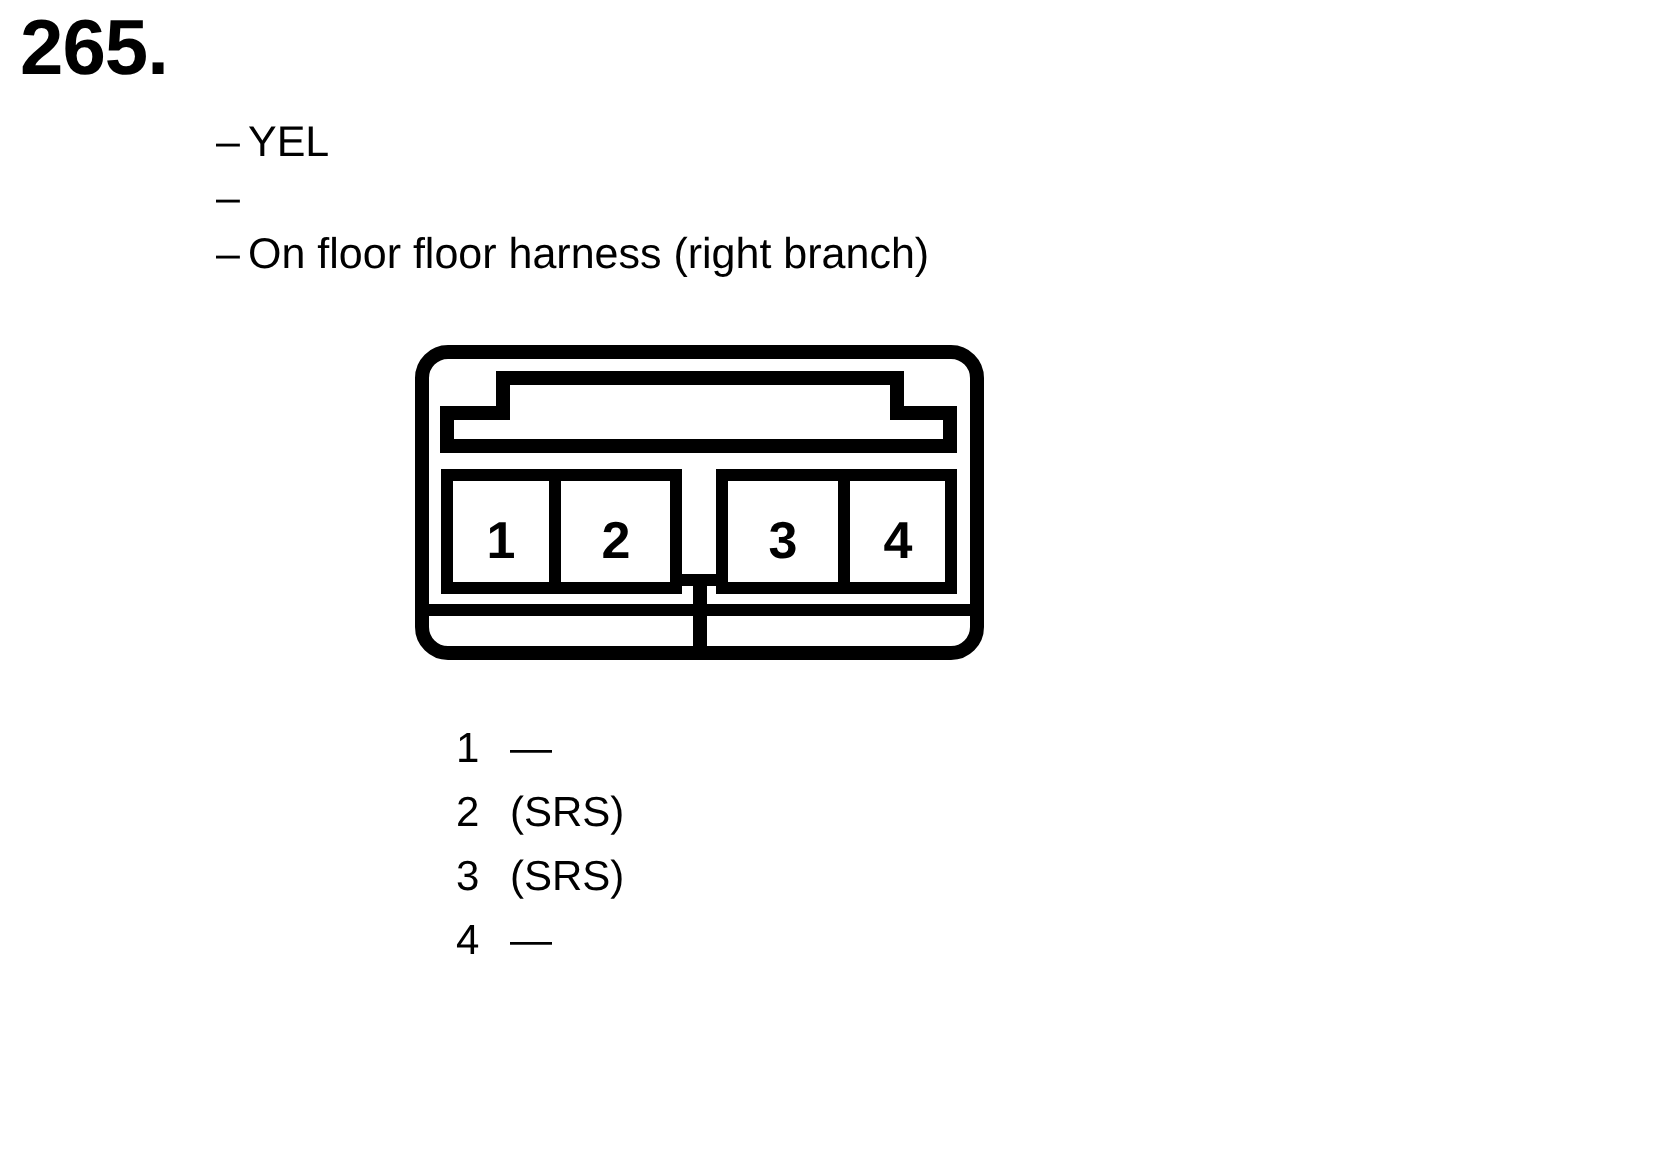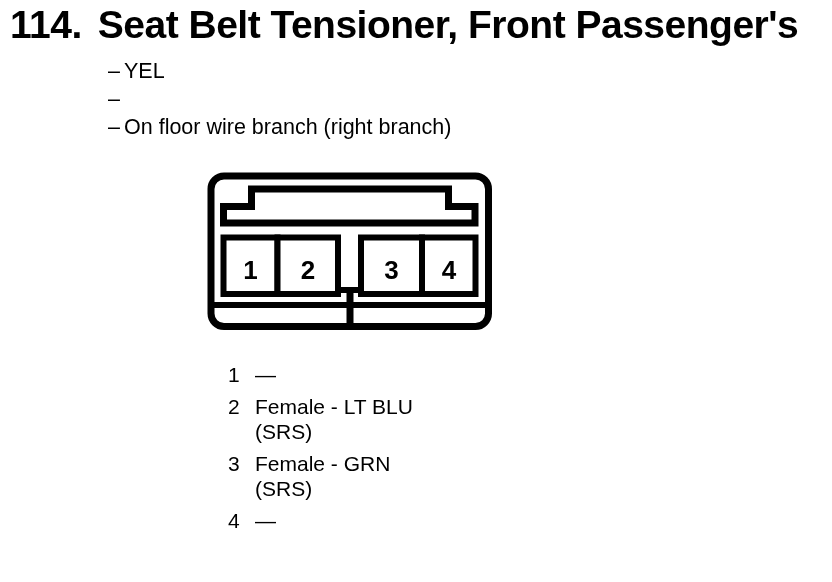--- a/index.html
+++ b/index.html
@@ -71,35 +71,34 @@
     flex: none;
     width: 27px;
   }
 </style>
 </head>
 <body>
 
 <div class="page">
 
   <div class="title">
-    <span>114.</span>
-    <span>Seat Belt Tensioner, Front Passenger's</span>
+    <span>265.</span>
   </div>
 
   <div class="details">
     <div class="detail-item">
       <span class="dash">–</span>
       <span>YEL</span>
     </div>
     <div class="detail-item">
       <span class="dash">–</span>
     </div>
     <div class="detail-item">
       <span class="dash">–</span>
-      <span>On floor wire branch (right branch)</span>
+      <span>On floor floor harness (right branch)</span>
     </div>
   </div>
 
   <svg class="connector-svg" width="292" height="164" viewBox="0 0 292 164">
 
     <rect x="7" y="6" width="277.5" height="150.5" rx="13" fill="#ffffff" stroke="#000000" stroke-width="7"></rect>
 
     <path d="M 19.5 53 L 19.5 36.5 L 47.5 36.5 L 47.5 19 L 244.5 19 L 244.5 36.5 L 271 36.5 L 271 53 Z" fill="#ffffff" stroke="#000000" stroke-width="7" stroke-linejoin="miter"></path>
 
     <line x1="9" y1="135" x2="283" y2="135" stroke="#000000" stroke-width="6"></line>
@@ -123,29 +122,27 @@
     <div class="pinout-entry">
       <div class="pin-num">1</div>
       <div class="pin-lines">
         <div>—</div>
       </div>
     </div>
 
     <div class="pinout-entry">
       <div class="pin-num">2</div>
       <div class="pin-lines">
-        <div>Female - LT BLU</div>
         <div>(SRS)</div>
       </div>
     </div>
 
     <div class="pinout-entry">
       <div class="pin-num">3</div>
       <div class="pin-lines">
-        <div>Female - GRN</div>
         <div>(SRS)</div>
       </div>
     </div>
 
     <div class="pinout-entry">
       <div class="pin-num">4</div>
       <div class="pin-lines">
         <div>—</div>
       </div>
     </div>

